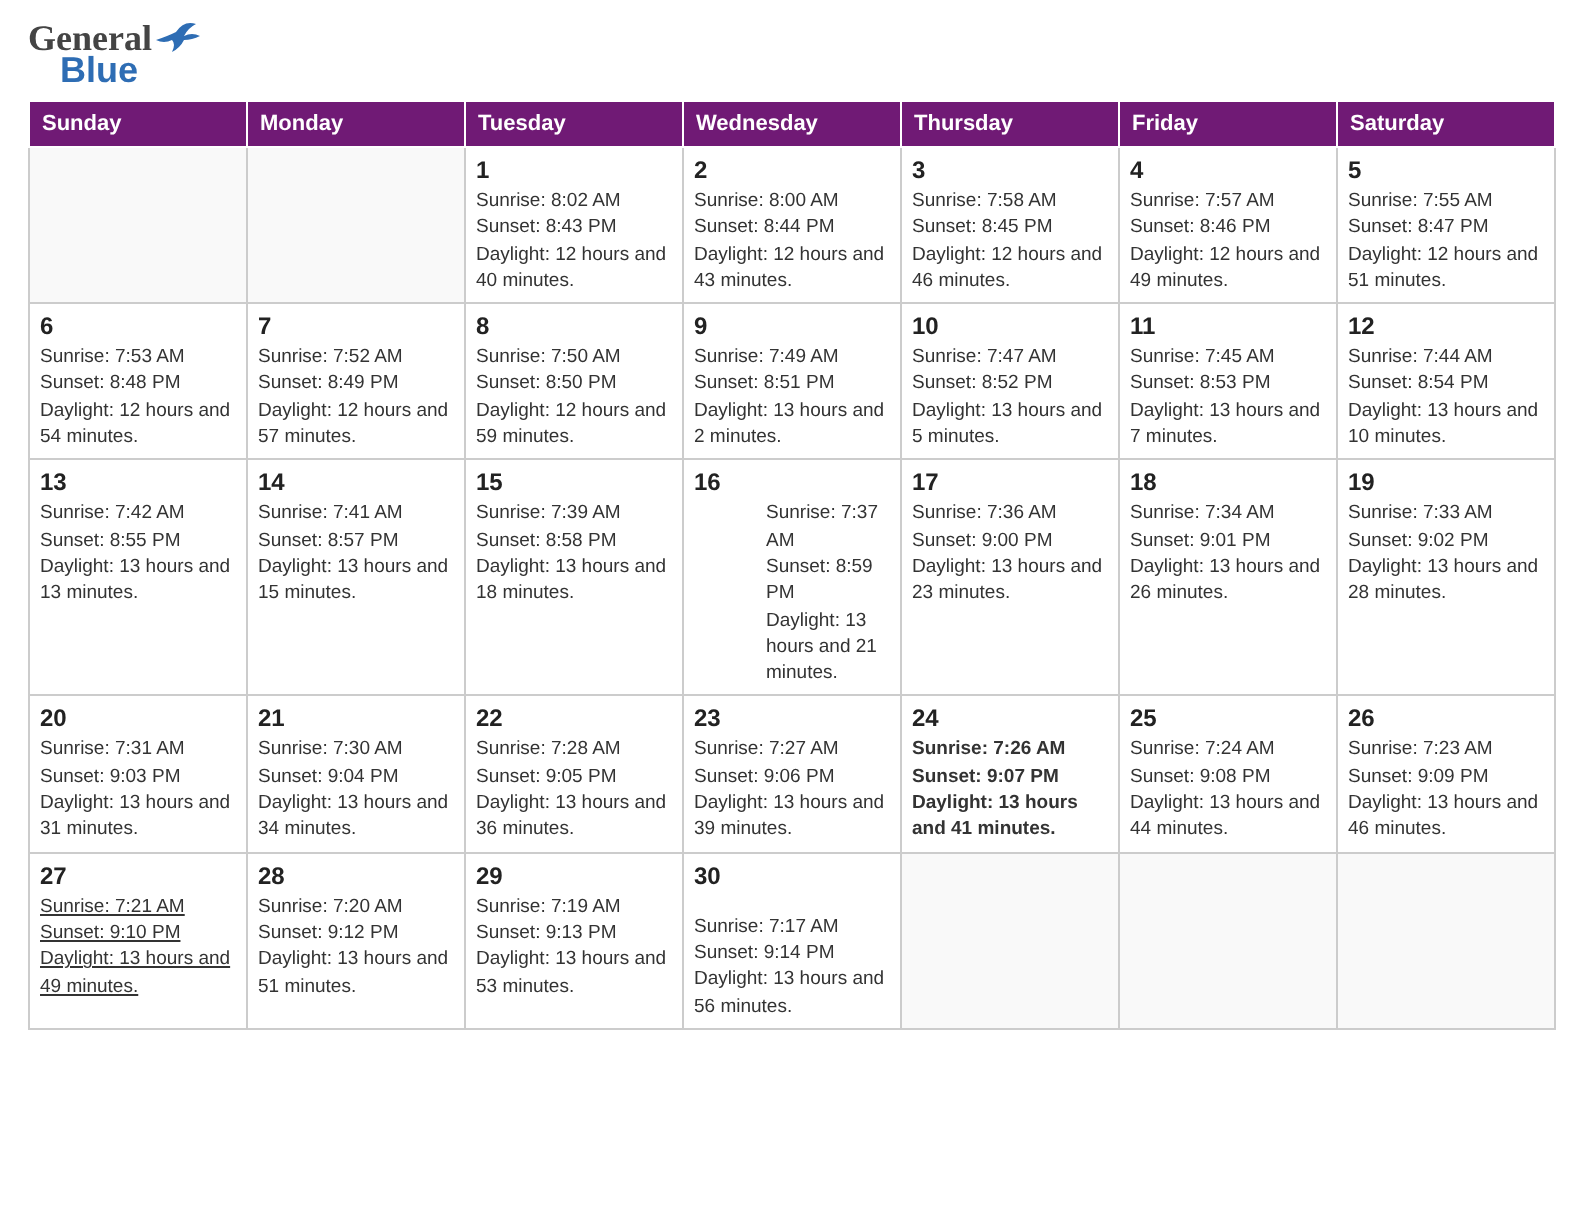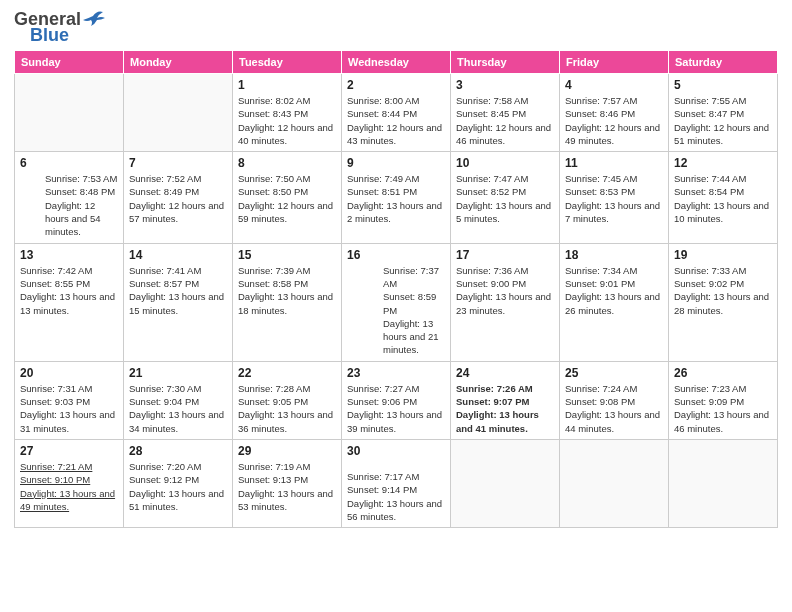--- a/index.html
+++ b/index.html
@@ -40,21 +40,21 @@
       font-size: 13px;
       color: #555;
       margin-top: 2px;
     }
     .calendar {
       width: 100%;
       border-collapse: collapse;
       font-size: 10px;
     }
     .calendar th {
-      background-color: #ec4899;
+      background-color: #701a75;
       color: #fff;
       text-align: left;
       padding: 5px 6px;
       font-size: 11px;
       font-weight: bold;
       border: 1px solid #fff;
     }
     .calendar td {
       border: 1px solid #ccc;
       vertical-align: top;
@@ -84,21 +84,21 @@
       gap: 2px;
     }
   </style>
 </head>
 <body>
 
 <div class="page">
   <div class="header">
     <div class="logo">
       <div class="logo-wrapper">
-        <span style="font-size:18px;font-weight:bold;color:#444;line-height:1;">General</span>
+        <span style="font-size:18px;font-weight:bold;color:#444;line-height:1;font-family:Liberation Serif, serif;">General</span>
         <svg width="22" height="18" viewBox="0 0 22 18">
           <path d="M10 6 Q14 0 20 2 Q16 4 14 8 Q18 6 22 8 Q18 10 14 10 Q12 14 8 16 Q10 12 8 10 Q4 12 0 10 Q6 8 10 6Z" fill="#2e6db4"></path>
         </svg>
       </div>
       <div style="display:flex;align-items:center;margin-top:-2px;">
         <span style="font-size:18px;font-weight:bold;color:#2e6db4;line-height:1;margin-left:16px;">Blue</span>
       </div>
     </div>
     <div class="title-block">
       <div class="month-title"></div>
@@ -149,21 +149,21 @@
           <td>
             <span class="day-num">5</span>
             <div class="day-info" style="white-space: pre-line;">Sunrise: 7:55 AM
 Sunset: 8:47 PM
 Daylight: 12 hours and 51 minutes.</div>
           </td>
         </tr>
         <tr>
           <td>
             <span class="day-num">6</span>
-            <div class="day-info" style="white-space: pre-line; margin-left: 25px;">Sunrise: 7:53 AM
+            <div class="day-info" style="white-space: pre-line;">Sunrise: 7:53 AM
 Sunset: 8:48 PM
 Daylight: 12 hours and 54 minutes.</div>
           </td>
           <td>
             <span class="day-num">7</span>
             <div class="day-info" style="white-space: pre-line;">Sunrise: 7:52 AM
 Sunset: 8:49 PM
 Daylight: 12 hours and 57 minutes.</div>
           </td>
           <td>

